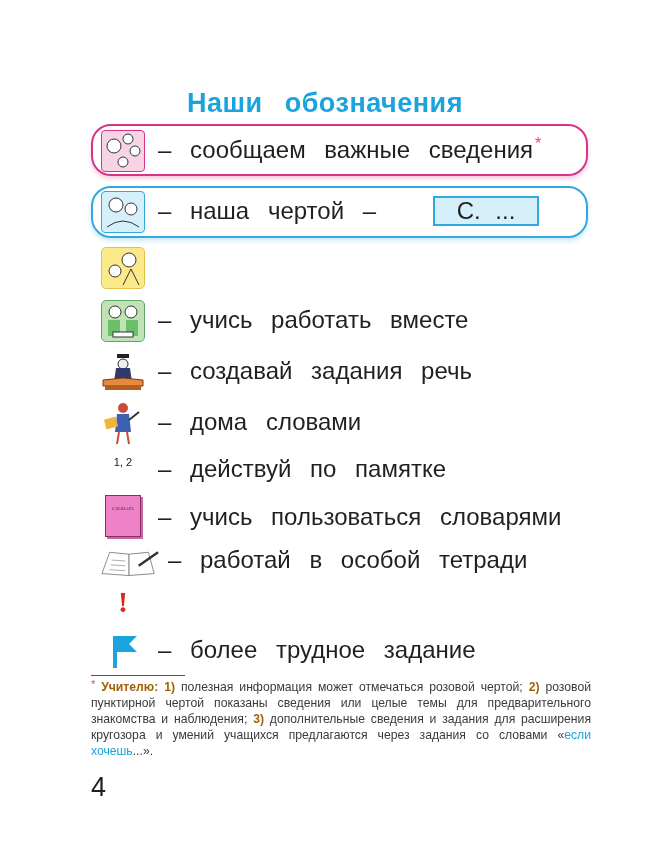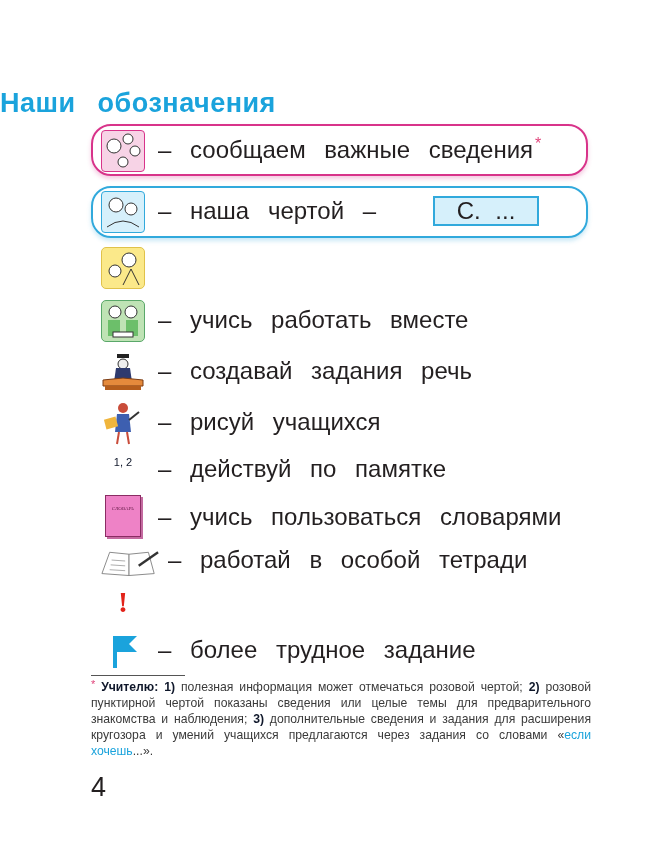--- a/index.html
+++ b/index.html
@@ -1,21 +1,21 @@
 <!DOCTYPE html>
 <html><head>
   <meta charset="utf-8">
   <style>
     html, body { margin: 0; padding: 0; }
     body {
       width: 650px; height: 860px; background: #ffffff; position: relative; overflow: hidden;
       font-family: "Liberation Sans", sans-serif; color: #231f20;
     }
     .title {
-      position: absolute; left: 0; width: 650px; top: 88px; 
+      position: absolute; left: 0; width: 650px; top: 88px; text-align: center;
       font-size: 27px; font-weight: bold; color: #1aa3dc; letter-spacing: 0.5px; word-spacing: 14px;
       box-sizing: border-box;
     }
     .frame {
       position: absolute; border-radius: 20px; box-sizing: border-box;
     }
     .frame.pink { left: 91px; top: 124px; width: 497px; height: 52px; border: 2px solid #d8338a; box-shadow: 0 3px 4px rgba(216,51,138,0.25); }
     .frame.blue { left: 91px; top: 186px; width: 497px; height: 52px; border: 2px solid #31a9dc; box-shadow: 0 3px 4px rgba(49,169,220,0.25); }
     .row {
       position: absolute; left: 0; width: 520px; height: 40px;
@@ -31,21 +31,21 @@
     .help-box {
       position: absolute; left: 433px; top: 196px; width: 106px; height: 30px; box-sizing: border-box;
       background: #d6f0fb; border: 2px solid #31a9dc; font-size: 24px; line-height: 26px; text-align: center; word-spacing: 8px;
     }
     .num-label { font-size: 11px; color: #0f172a; }
     .footnote-rule { position: absolute; left: 91px; top: 675px; width: 94px; height: 1px; background: #555; }
     .footnote {
       position: absolute; left: 91px; top: 679px; width: 500px; font-size: 12.2px; line-height: 16px;
       color: #3a3a3a; text-align: justify;
     }
-    .footnote b { color: #0f172a; }
+    .footnote b { color: #a16207; }
     .footnote .fstar { color: #e0457b; font-size: 11px; position: relative; top: -3px; }
     .footnote .link { color: #1aa3dc; }
     .page-num { position: absolute; left: 91px; top: 772px; font-size: 27px; color: #231f20; }
   </style>
 </head>
 <body>
 
 <div class="title">Наши   обозначения</div>
 
 <div class="frame pink"></div>
@@ -115,21 +115,21 @@
   <div class="icon" style="top:-2px;height:46px;">
     <svg width="44" height="46" viewBox="0 0 44 46">
         <circle cx="22" cy="8" r="5" fill="#c94c3a"></circle>
         <path d="M16 14 L28 14 L30 32 L14 32Z" fill="#3d5fb0"></path>
         <rect x="4" y="18" width="12" height="10" fill="#f0b53c" transform="rotate(-15 10 23)"></rect>
         <line x1="28" y1="20" x2="38" y2="12" stroke="#333" stroke-width="2"></line>
         <line x1="18" y1="32" x2="16" y2="44" stroke="#c94c3a" stroke-width="2"></line>
         <line x1="26" y1="32" x2="28" y2="44" stroke="#c94c3a" stroke-width="2"></line>
       </svg>
   </div>
-  <span class="text">– рисуй   учащихся</span>
+  <span class="text">– дома   словами</span>
 </div>
 
 <div class="row" style="top:449px">
   <div class="icon" style="top:-8px;">
     <span class="num-label">1, 2</span>
   </div>
   <span class="text">– действуй   по   памятке</span>
 </div>
 
 <div class="row" style="top:497px">

